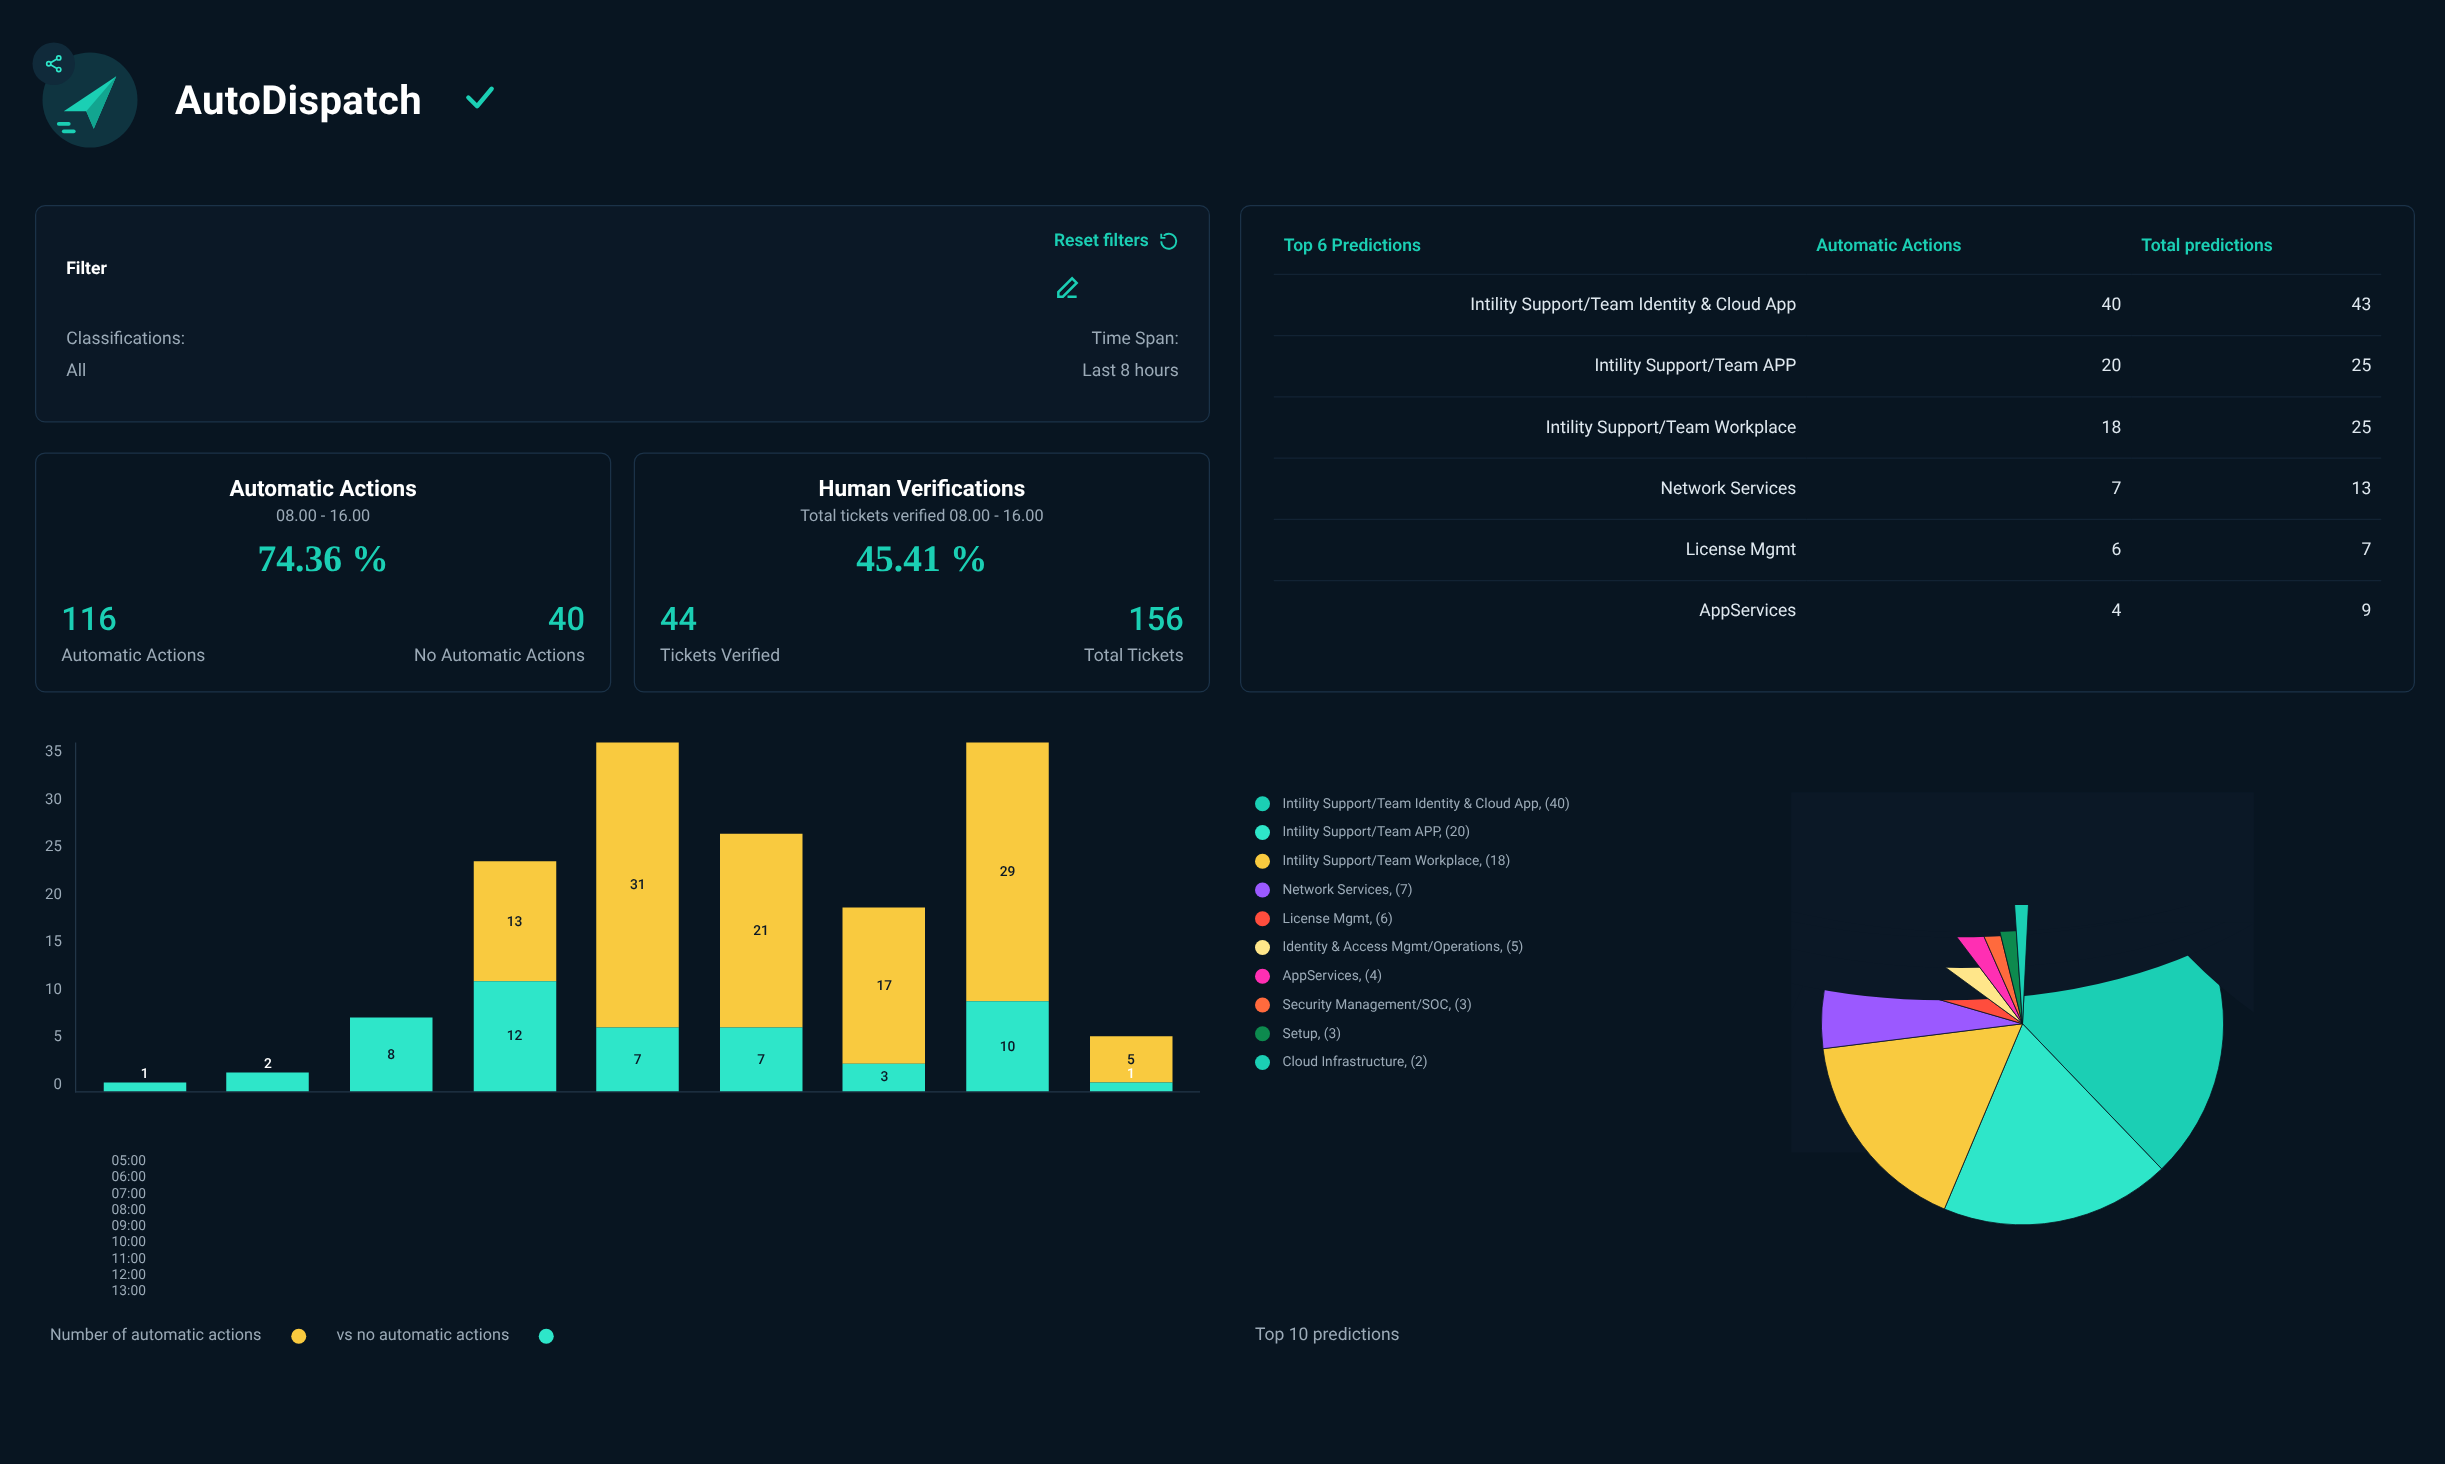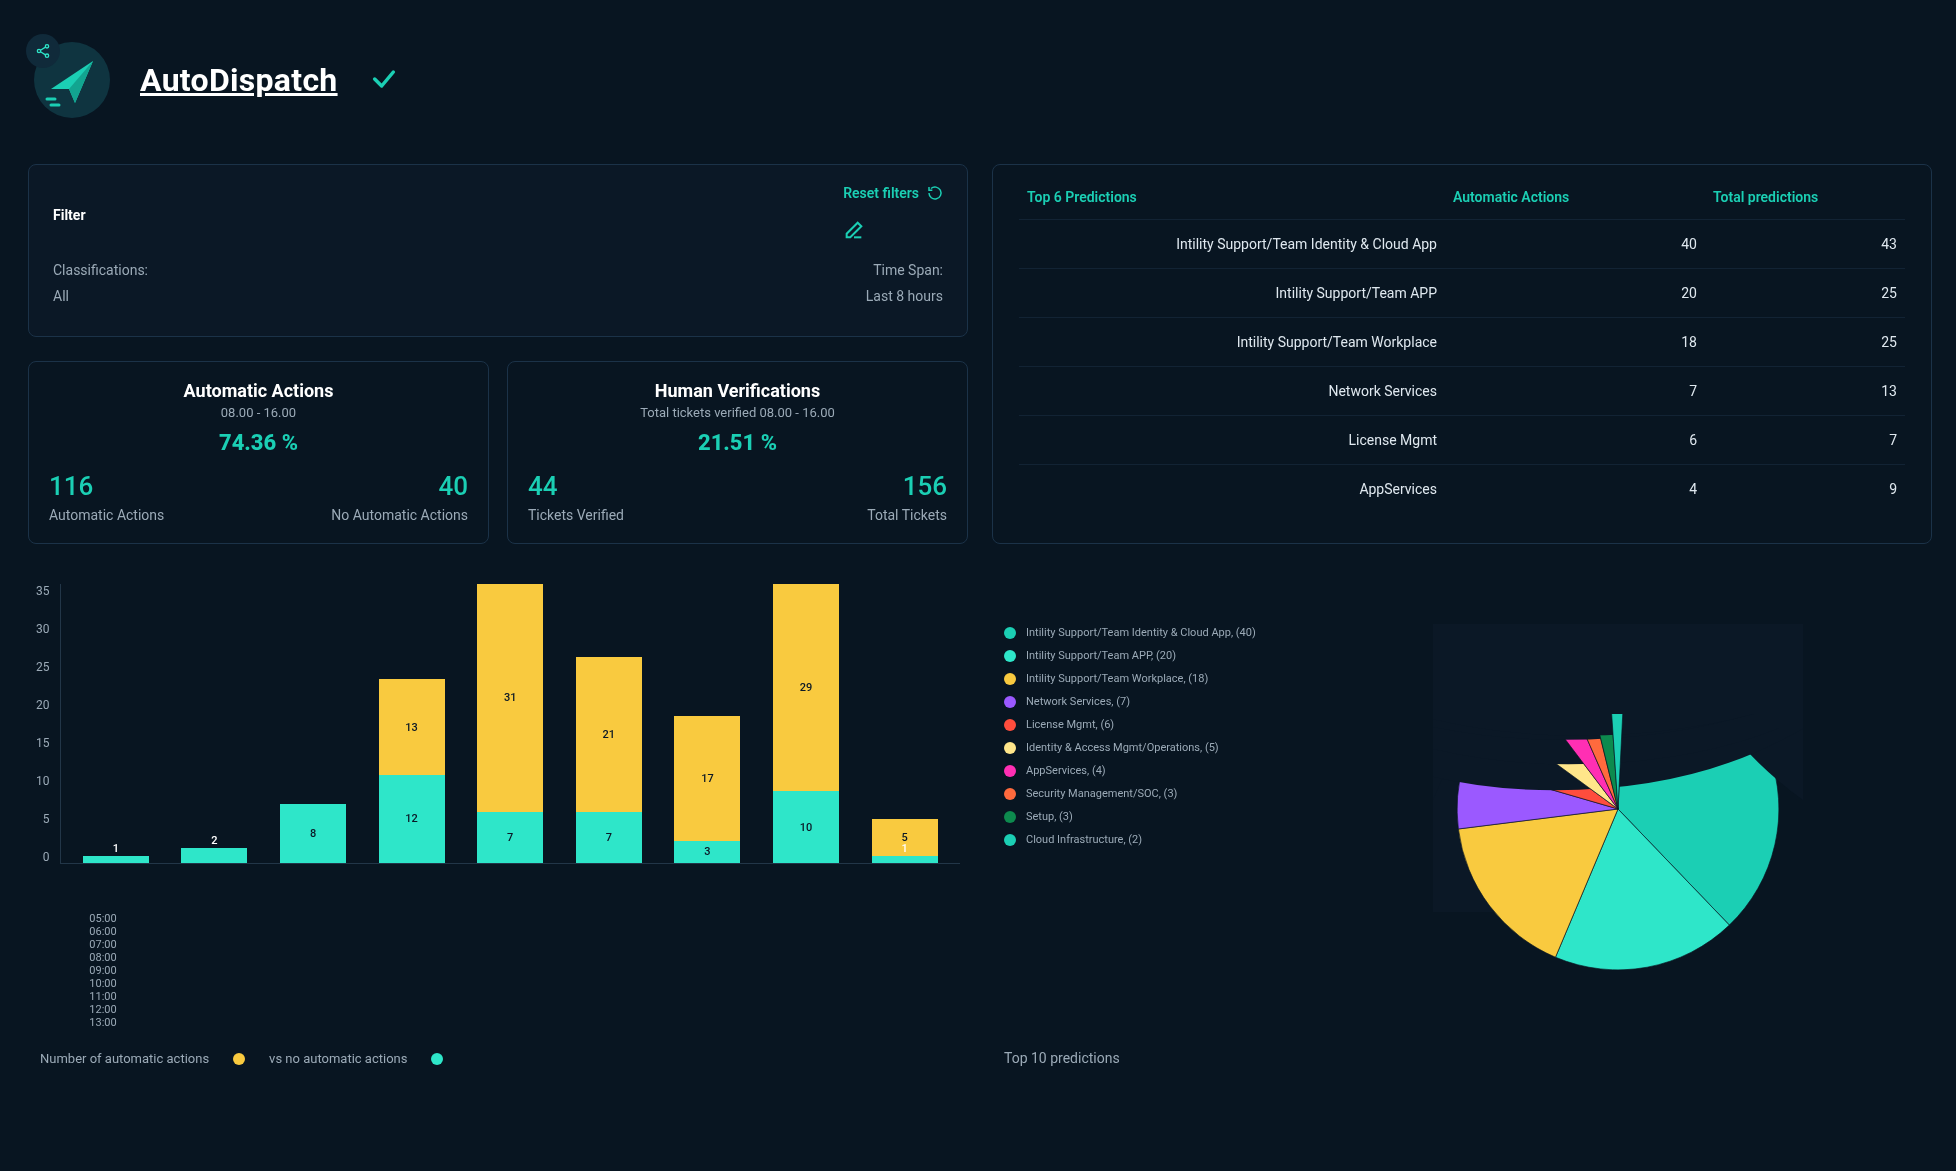--- a/index.html
+++ b/index.html
@@ -14,21 +14,21 @@
     --white:#ffffff;
   }
   *{box-sizing:border-box;}
   html,body{margin:0;padding:0;background:#081521;color:var(--text);font-family:-apple-system,BlinkMacSystemFont,"Segoe UI",Roboto,Arial,sans-serif;font-size:14px;}
   .page{width:1956px;min-height:1171px;background:#081521;padding:20px 28px;position:relative;}
 
   
   .header{display:flex;align-items:center;gap:24px;margin-bottom:28px;padding:16px 0 12px;}
   .logo-wrap{position:relative;width:88px;height:88px;display:flex;align-items:center;justify-content:center;}
   .share-bubble{position:absolute;top:-2px;left:-2px;width:34px;height:34px;border-radius:50%;background:#102a3a;display:flex;align-items:center;justify-content:center;}
-  .app-title{font-size:32px;font-weight:700;color:var(--white);letter-spacing:.3px;text-decoration:underline;}
+  .app-title{font-size:32px;font-weight:700;color:var(--white);letter-spacing:.3px;}
   .check{margin-left:8px;}
 
   
   .grid{display:grid;grid-template-columns: 940px 940px;gap:24px;}
   .card{border:1px solid var(--border);border-radius:8px;background:#0b1826;}
 
   
   .filter-card{padding:20px 24px 32px;grid-column:1;}
   .filter-head{display:flex;justify-content:space-between;align-items:center;margin-bottom:18px;}
   .filter-title{font-size:14px;font-weight:700;color:var(--white);}
@@ -46,21 +46,21 @@
   .pred-table th{color:var(--accent);font-weight:600;text-align:left;padding:14px 8px;font-size:14px;}
   .pred-table td{color:var(--text);padding:16px 8px;border-top:1px solid rgba(27,50,72,.5);font-size:14px;text-align:right;}
   .pred-table th:nth-child(2),.pred-table td:nth-child(2){width:260px;}
   .pred-table th:nth-child(3),.pred-table td:nth-child(3){width:200px;}
 
   
   .kpi-row{display:grid;grid-template-columns:1fr 1fr;gap:18px;grid-column:1;}
   .kpi{border:1px solid var(--border);border-radius:8px;padding:18px 20px 20px;text-align:center;}
   .kpi-title{font-size:18px;font-weight:700;color:var(--white);margin-bottom:4px;}
   .kpi-sub{font-size:13px;color:var(--muted);margin-bottom:10px;}
-  .kpi-pct{font-size:22px;font-weight:800;color:var(--accent);margin-bottom:16px;}
+  .kpi-pct{font-size:30px;font-weight:800;color:var(--accent);margin-bottom:16px;font-family:Liberation Serif, serif;}
   .kpi-split{display:flex;justify-content:space-between;}
   .kpi-num{color:var(--accent);font-size:26px;font-weight:500;}
   .kpi-label{color:var(--muted);font-size:14px;margin-top:6px;}
   .kpi-cell{flex:1;text-align:left;}
   .kpi-cell.right{text-align:right;}
 
   
   .bar-card{grid-column:1;border:0;border-radius:8px;padding:16px 8px 10px;background:transparent;}
   .bar-chart-area{display:flex;height:320px;}
   .y-axis{display:flex;flex-direction:column;justify-content:space-between;align-items:flex-end;padding-right:10px;height:280px;color:var(--muted);font-size:12px;}
@@ -208,21 +208,21 @@
           </div>
           <div class="kpi-cell right">
             <div class="kpi-num">40</div>
             <div class="kpi-label">No Automatic Actions</div>
           </div>
         </div>
       </div>
       <div class="kpi">
         <div class="kpi-title">Human Verifications</div>
         <div class="kpi-sub">Total tickets verified 08.00 - 16.00</div>
-        <div class="kpi-pct">21.51 %</div>
+        <div class="kpi-pct">45.41 %</div>
         <div class="kpi-split">
           <div class="kpi-cell">
             <div class="kpi-num">44</div>
             <div class="kpi-label">Tickets Verified</div>
           </div>
           <div class="kpi-cell right">
             <div class="kpi-num">156</div>
             <div class="kpi-label">Total Tickets</div>
           </div>
         </div>

